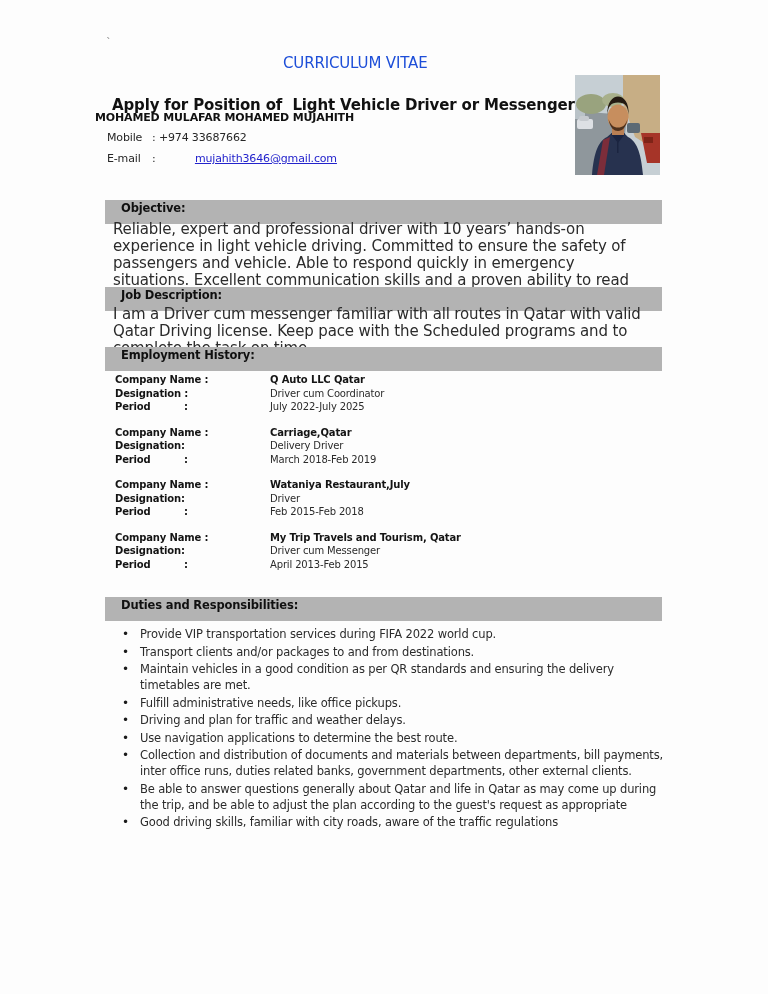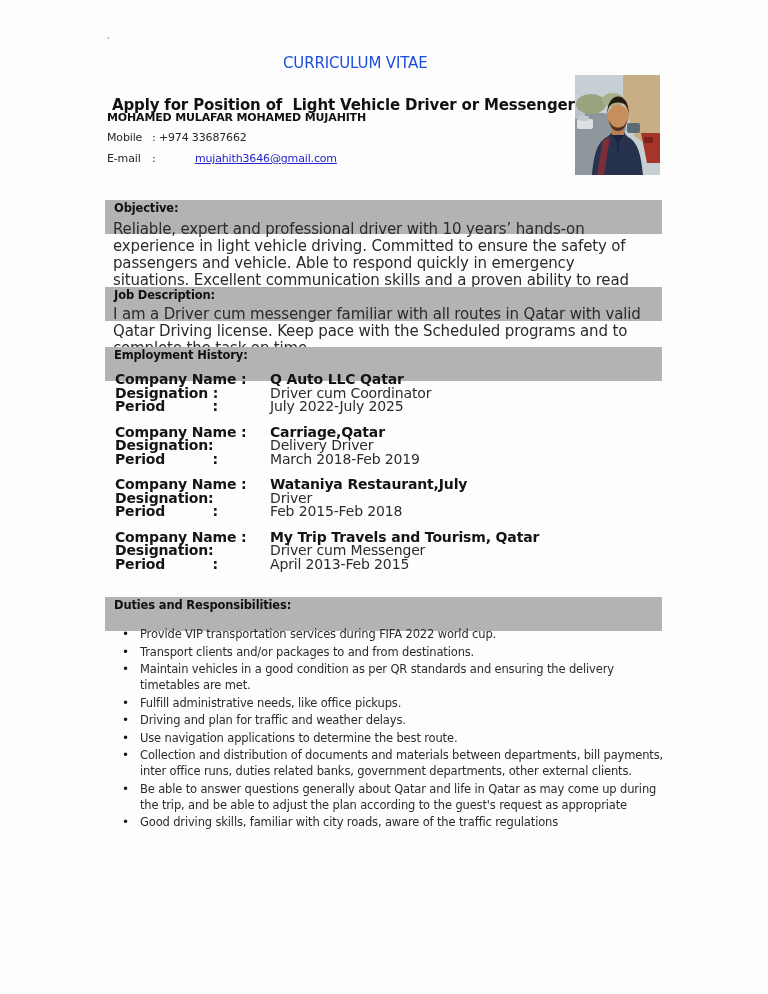--- a/index.html
+++ b/index.html
@@ -26,55 +26,55 @@
     font-size: 15px; font-weight: normal; color: #1d4ed8;
     white-space: pre;
   }
   .doc-subtitle {
     position: absolute; left: 112px; top: 76px;
     font-size: 15px; font-weight: bold; color: #111;
     white-space: pre;
     margin-top: 20px;
   }
   .applicant-name {
-    position: absolute; left: 107px; top: 111px;
+    position: absolute; left: 95px; top: 111px;
     font-size: 11px; font-weight: bold; color: #111;
   }
   .contact-row { position: absolute; left: 107px; font-size: 11px; }
   .contact-row.mobile { top: 131px; }
   .contact-row.email { top: 152px; }
   .contact-label { display: inline-block; width: 45px; }
   .email-link { color: #2323cc; text-decoration: underline; margin-left: 36px; }
   .photo-frame {
     position: absolute; left: 575px; top: 75px;
     width: 85px; height: 100px; overflow: hidden;
   }
   .photo-frame svg { display: block; width: 85px; height: 100px; }
 
   .section-bar {
-    position: absolute; left: 105px; width: 557px; height: 34px;
+    position: absolute; left: 105px; width: 557px; height: 24px;
     background: #b3b3b3;
     font-size: 11.5px; font-weight: bold; color: #101010;
-    line-height: 16px; padding-left: 9px;
+    line-height: 16px; padding-left: 16px;
   }
   .bar-objective { top: 200px; }
   .bar-jobdesc   { top: 287px; }
   .bar-history   { top: 347px; }
   .bar-duties    { top: 597px; }
 
   .body-text {
     position: absolute; left: 113px; width: 534px;
     font-size: 15px; line-height: 17px; color: #2b2b2b;
   }
   .objective-body { top: 221px; }
   .jobdesc-body   { top: 306px; }
 
   .employment-list {
     position: absolute; left: 115px; top: 373px; width: 520px;
-    font-size: 14px; line-height: 13.5px;
+    font-size: 10px; line-height: 13.5px;
   }
   .employment-entry { margin-bottom: 12px; }
   .emp-row { display: flex; }
   .emp-label {
     width: 155px; flex: 0 0 155px;
     font-weight: bold; color: #141414;
     white-space: pre;
   }
   .emp-value { color: #2b2b2b; }
   .emp-value.company { font-weight: bold; color: #141414; }

